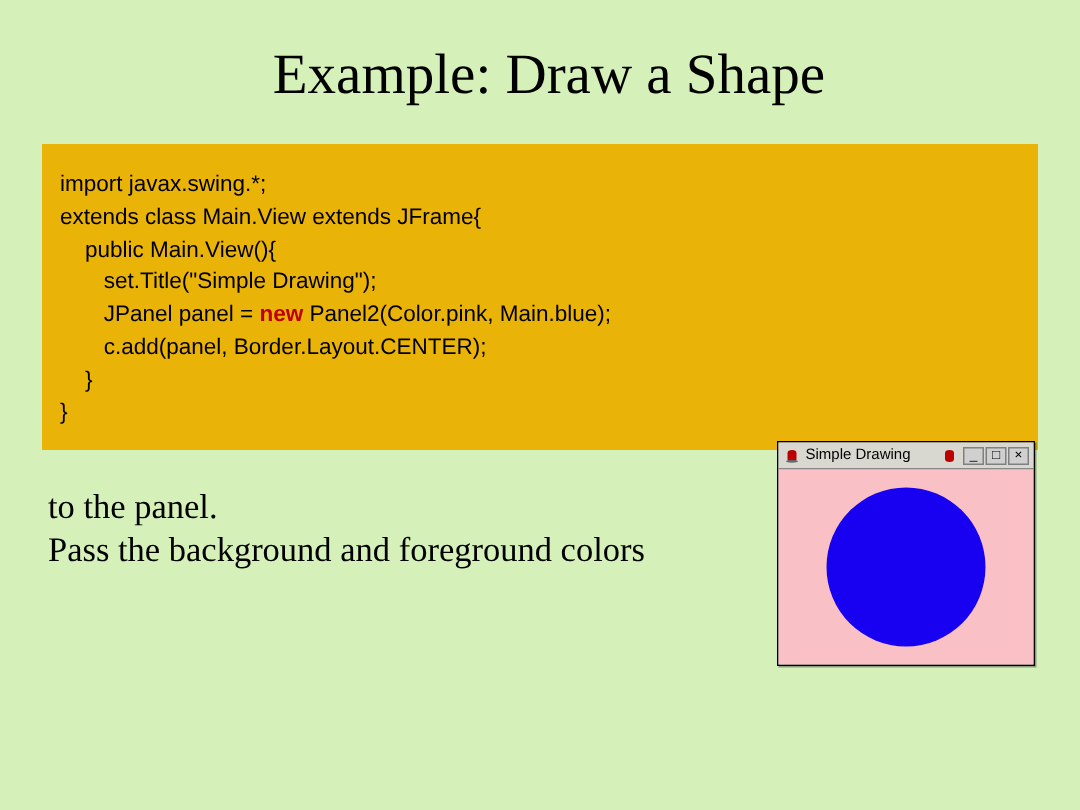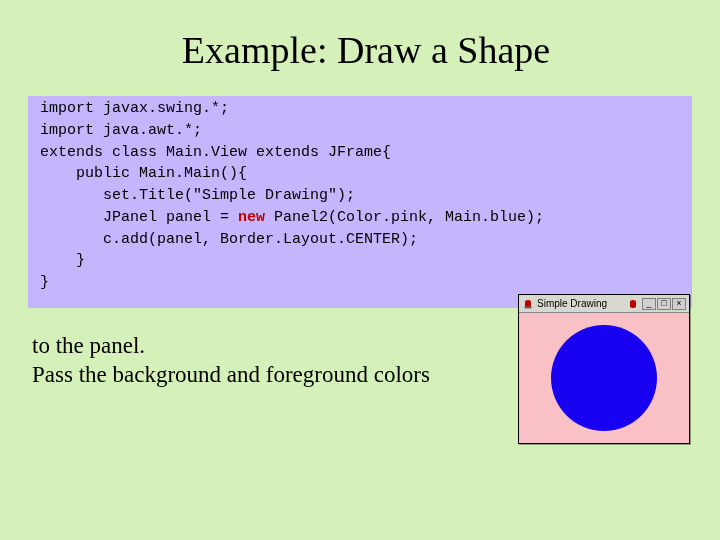--- a/index.html
+++ b/index.html
@@ -14,24 +14,24 @@
   .title {
     text-align: center;
     font-size: 38px;
     margin-top: 28px;
     margin-bottom: 24px;
     font-weight: normal;
     color: #000;
     margin-left: 12px;
   }
   .code-block {
-    background: #c4b5fd;
+    background: #eab308;
     margin: 0 28px;
-    padding: 2px 12px 14px 12px;
-    font-family: Liberation Mono, monospace;
+    padding: 16px 12px 14px 12px;
+    font-family: Liberation Sans, sans-serif;
     font-size: 15px;
     line-height: 1.45;
     color: #000;
     position: relative;
   }
   .code-block .line { white-space: pre; }
   .kw-new { color: #c00000; font-weight: bold; margin-top: 24px; }
   .footnote {
     margin: 24px 0 0 32px;
     font-size: 23px;
@@ -94,25 +94,24 @@
     background: #1800f0;
   }
 </style>
 </head>
 <body>
 
 <h1 class="title">Example: Draw a Shape</h1>
 
 <div class="code-block">
   <div class="line">import javax.swing.*;</div>
-  <div class="line">import java.awt.*;</div>
   <div class="line"></div>
   <div class="line">extends class Main.View extends JFrame{</div>
   <div class="line"></div>
-  <div class="line">    public Main.Main(){</div>
+  <div class="line">    public Main.View(){</div>
   <div class="line">       set.Title("Simple Drawing");</div>
   <div class="line"><span>       JPanel panel = </span><span class="kw-new">new</span><span> Panel2(Color.pink, Main.blue);</span></div>
   <div class="line">       c.add(panel, Border.Layout.CENTER);</div>
   <div class="line">    }</div>
   <div class="line">}</div>
 </div>
 
 <div class="footnote">
   <div>to the panel.</div>
   <div>Pass the background and foreground colors</div>

